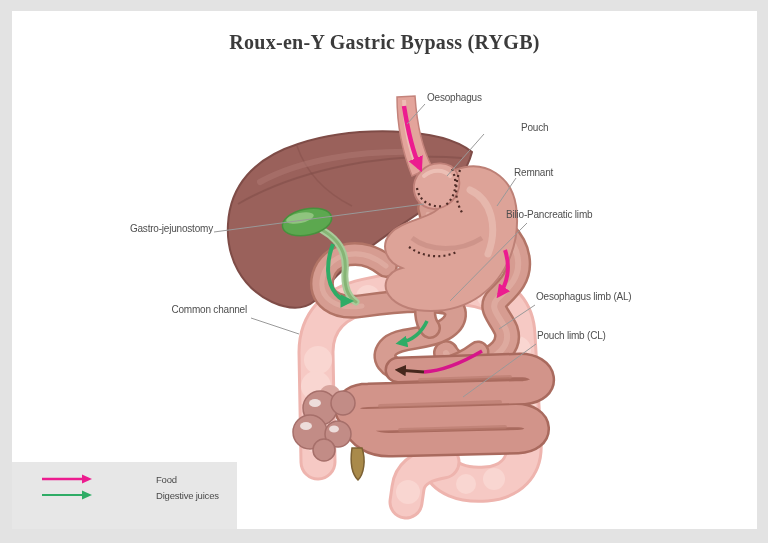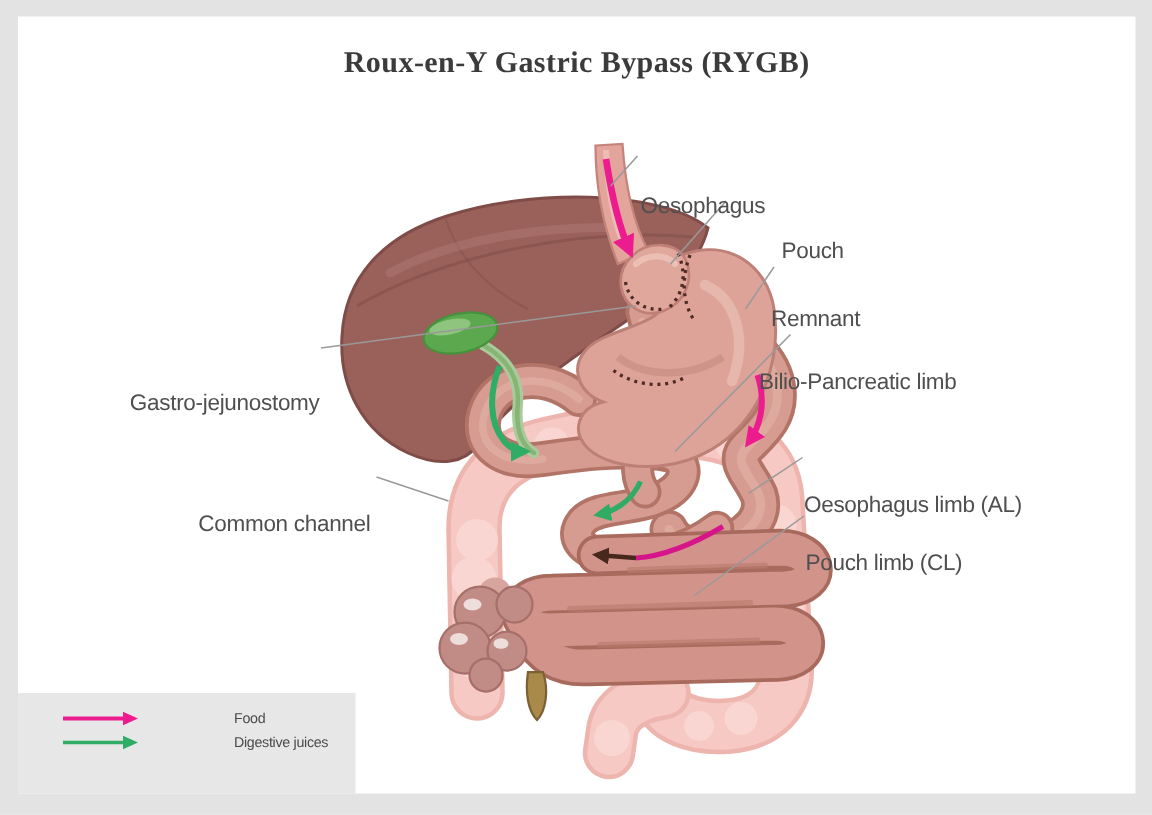--- a/index.html
+++ b/index.html
@@ -3,21 +3,21 @@
 <meta charset="utf-8">
 <style>
   html,body{margin:0;padding:0;background:#e3e3e3;}
   .stage{position:relative;width:768px;height:543px;background:#e3e3e3;overflow:hidden;
          font-family:"Liberation Sans",sans-serif;}
   .panel{position:absolute;left:12px;top:11px;width:745px;height:518px;background:#ffffff;}
   .title{position:absolute;left:12px;top:31px;width:745px;text-align:center;
          font-family:"Liberation Serif",serif;font-weight:bold;font-size:20px;
          color:#3b3b3b;letter-spacing:.3px;}
   .art{position:absolute;left:0;top:0;width:768px;height:543px;pointer-events:none;}
-  .lbl{position:absolute;font-size:15px;color:#4f4f4f;letter-spacing:-.2px;white-space:nowrap;margin-top:37px;}
+  .lbl{position:absolute;font-size:10px;color:#4f4f4f;letter-spacing:-.2px;white-space:nowrap;}
   .lbl.r{text-align:right;}
   .legend{position:absolute;left:12px;top:462px;width:225px;height:67px;background:#e7e7e7;
           box-sizing:border-box;padding:9px 0 0 28px;}
   .legend-row{display:flex;align-items:center;height:16px;gap:48px;}
   .legend-row svg{width:56px;height:10px;flex:0 0 56px;}
   .legend-label{font-size:9.5px;color:#4a4a4a;margin-left:12px;letter-spacing:-.2px;}
 </style>
 </head>
 <body>
 

